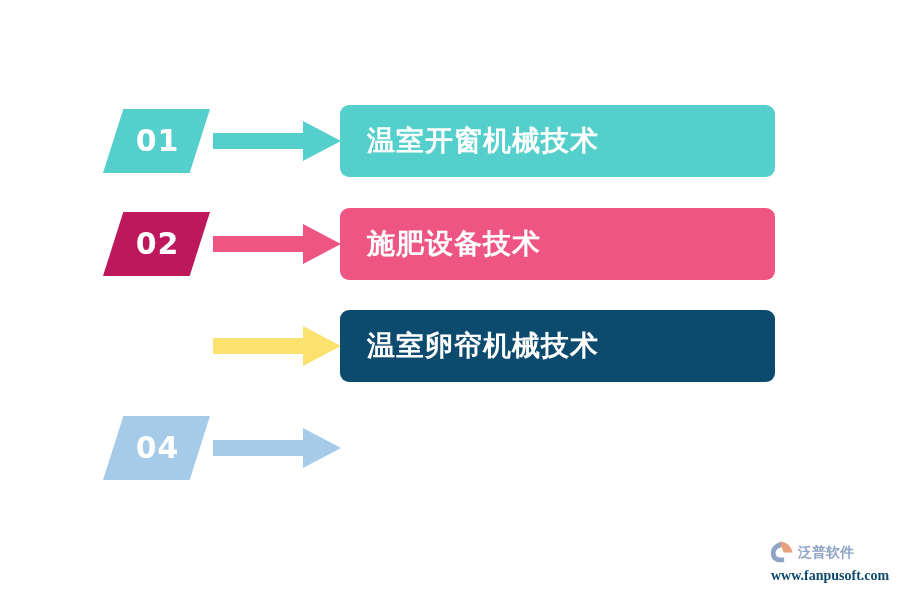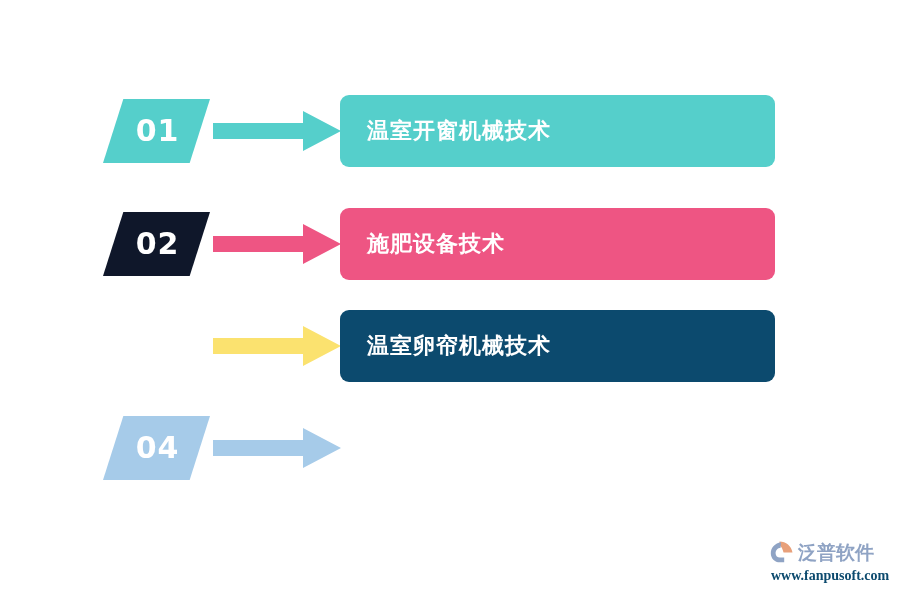--- a/index.html
+++ b/index.html
@@ -72,21 +72,21 @@
     top: 0px;
     width: 435px;
     height: 72px;
     border-radius: 9px;
     display: flex;
     align-items: center;
   }
 
   .label-text {
     color: #ffffff;
-    font-size: 22px;
+    font-size: 28px;
     font-weight: bold;
     letter-spacing: 1px;
     margin-left: 27px;
     font-family: "DejaVu Sans", "Liberation Sans", sans-serif;
   }
 
   
   #brand {
     position: absolute;
     left: 770px;
@@ -103,21 +103,21 @@
 
   .brand-mark {
     width: 26px;
     height: 24px;
     flex: 0 0 26px;
   }
   .brand-mark svg { display: block; }
 
   .brand-name {
     color: #8fa3c4;
-    font-size: 19px;
+    font-size: 14px;
     font-weight: bold;
     letter-spacing: 0px;
     line-height: 1;
     margin-left: 2px;
     font-family: "DejaVu Sans", "Liberation Sans", sans-serif;
   }
 
   .brand-url {
     color: #e08a6a;
     font-size: 14px;
@@ -127,36 +127,36 @@
     margin-top: 3px;
     margin-left: 1px;
     font-family: "Liberation Serif", "DejaVu Serif", serif;
   }
 </style>
 </head>
 <body style="background: rgb(255, 255, 255);">
 
 <div id="canvas" style="background: rgb(255, 255, 255);">
 
-  <div class="row" style="top: 95px;">
+  <div class="row" style="top: 105px;">
     <div class="num-chip" style="background: rgb(85, 207, 203);">
       <span class="num-text">01</span>
     </div>
     <div class="arrow">
       <svg viewBox="0 0 128 40" xmlns="http://www.w3.org/2000/svg">
         <polygon points="0,12 90,12 90,0 128,20 90,40 90,28 0,28" fill="#55cfcb"></polygon>
       </svg>
     </div>
     <div class="label-box" style="background: rgb(85, 207, 203);">
       <span class="label-text">温室开窗机械技术</span>
     </div>
   </div>
 
   <div class="row" style="top: 208px;">
-    <div class="num-chip" style="background: #0f172a;">
+    <div class="num-chip" style="background: #be185d;">
       <span class="num-text">02</span>
     </div>
     <div class="arrow">
       <svg viewBox="0 0 128 40" xmlns="http://www.w3.org/2000/svg">
         <polygon points="0,12 90,12 90,0 128,20 90,40 90,28 0,28" fill="#ee5583"></polygon>
       </svg>
     </div>
     <div class="label-box" style="background: rgb(238, 85, 131);">
       <span class="label-text">施肥设备技术</span>
     </div>

